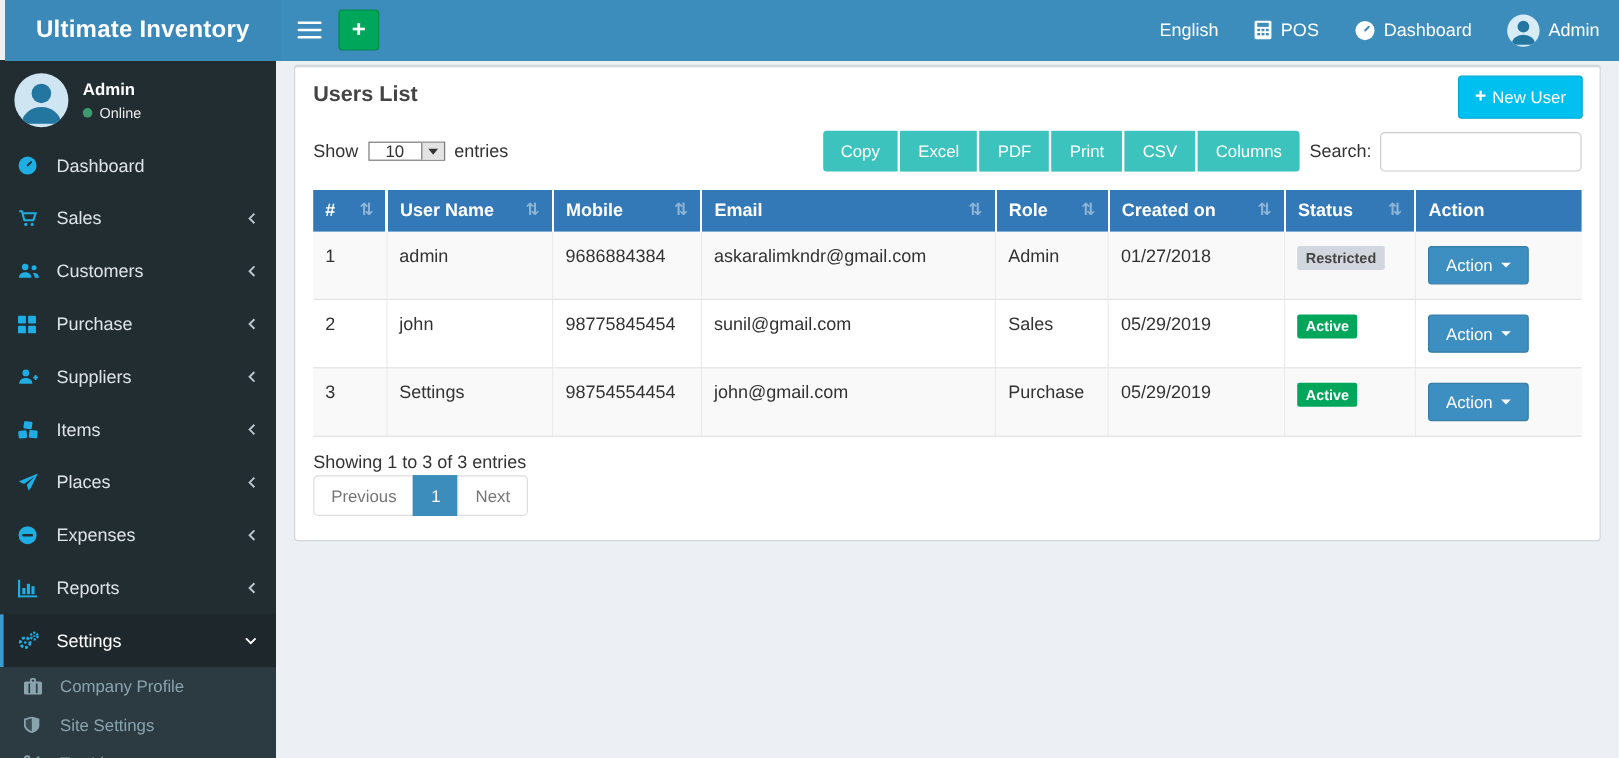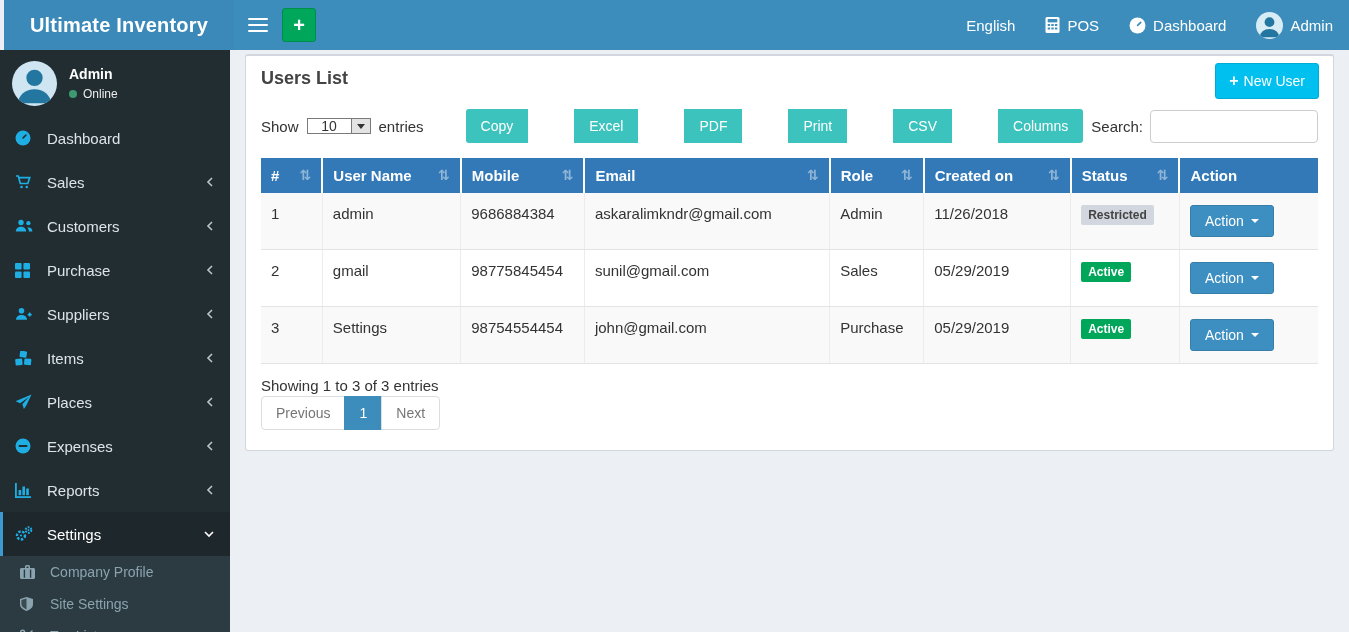--- a/index.html
+++ b/index.html
@@ -56,21 +56,21 @@
   .btn-new-user { position:absolute; right:14px; top:7px; background:#00c0ef; border:1px solid #00acd6; color:#fff; font-size:14px; padding:8px 13px; border-radius:3px; cursor:pointer; display:flex; align-items:center; gap:5px; }
   .btn-new-user b { font-size:16px; font-weight:bold; }
 
   .toolbar { display:flex; align-items:center; padding:12px 15px 10px; }
   .show-group { display:flex; align-items:center; gap:8px; font-size:15px; color:#333; }
   .select-box { display:flex; width:64px; height:16px; border:1px solid #7a7a7a; background:#fff; cursor:pointer; }
   .select-box .val { flex:1; display:flex; align-items:center; justify-content:center; font-size:14px; }
   .select-box .arrow-btn { width:19px; background:#e3e3e3; border-left:1px solid #7a7a7a; display:flex; align-items:center; justify-content:center; }
   .select-box .arrow-btn i { width:0; height:0; border-left:4px solid transparent; border-right:4px solid transparent; border-top:5px solid #333; }
   .toolbar-right { margin-left:auto; display:flex; align-items:center; }
-  .export-group { display:flex;gap:44px; }
+  .export-group { display:flex; }
   .btn-export { background:#3cc3bd; color:#fff; border:none; font-size:14px; padding:9px 15px; margin-right:2px; cursor:pointer; font-family:inherit; }
   .btn-export:first-child { border-radius:3px 0 0 3px; }
   .btn-export:last-child { margin-right:0; border-radius:0 3px 3px 0; }
   .search-group { display:flex; align-items:center; gap:7px; margin-left:8px; font-size:15px; color:#333; }
   .search-input { width:168px; height:33px; border:1px solid #ccc; border-radius:4px; padding:0 8px; font-size:14px; font-family:inherit; }
 
   
   .table-wrap { padding:5px 15px 0; }
   table { width:100%; border-collapse:collapse; }
   th { background:#3379b7; color:#fff; text-align:left; font-size:15px; font-weight:bold; padding:9px 10px; border-right:2px solid #fff; position:relative; }
@@ -427,30 +427,30 @@
             <th><span>Action</span></th>
           </tr>
         </thead>
         <tbody>
           <tr class="odd">
             <td>1</td>
             <td>admin</td>
             <td>9686884384</td>
             <td>askaralimkndr@gmail.com</td>
             <td>Admin</td>
-            <td>11/26/2018</td>
+            <td>01/27/2018</td>
             <td><span class="badge restricted">Restricted</span></td>
             <td><button class="btn-action">
                   <span>Action</span>
                   <i class="caret"></i>
                 </button></td>
           </tr>
           <tr class="even">
             <td>2</td>
-            <td>gmail</td>
+            <td>john</td>
             <td>98775845454</td>
             <td>sunil@gmail.com</td>
             <td>Sales</td>
             <td>05/29/2019</td>
             <td><span class="badge active">Active</span></td>
             <td><button class="btn-action">
                   <span>Action</span>
                   <i class="caret"></i>
                 </button></td>
           </tr>

